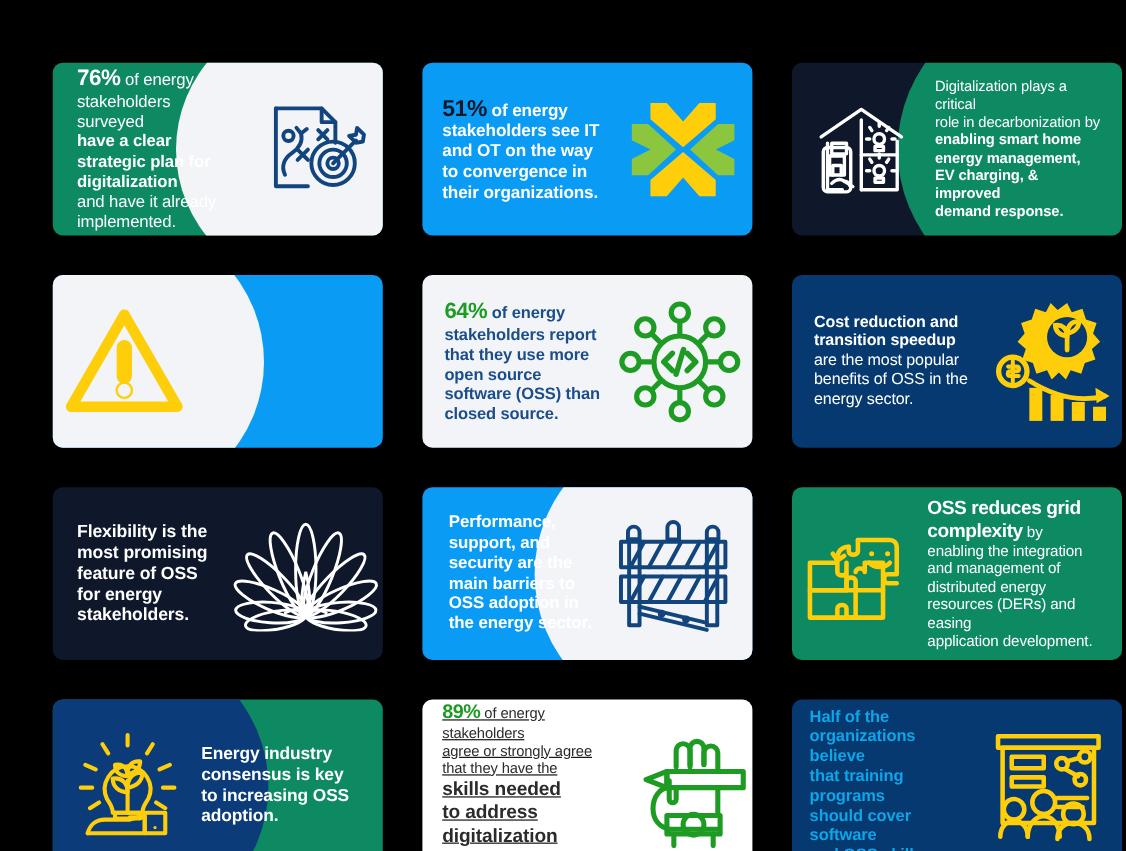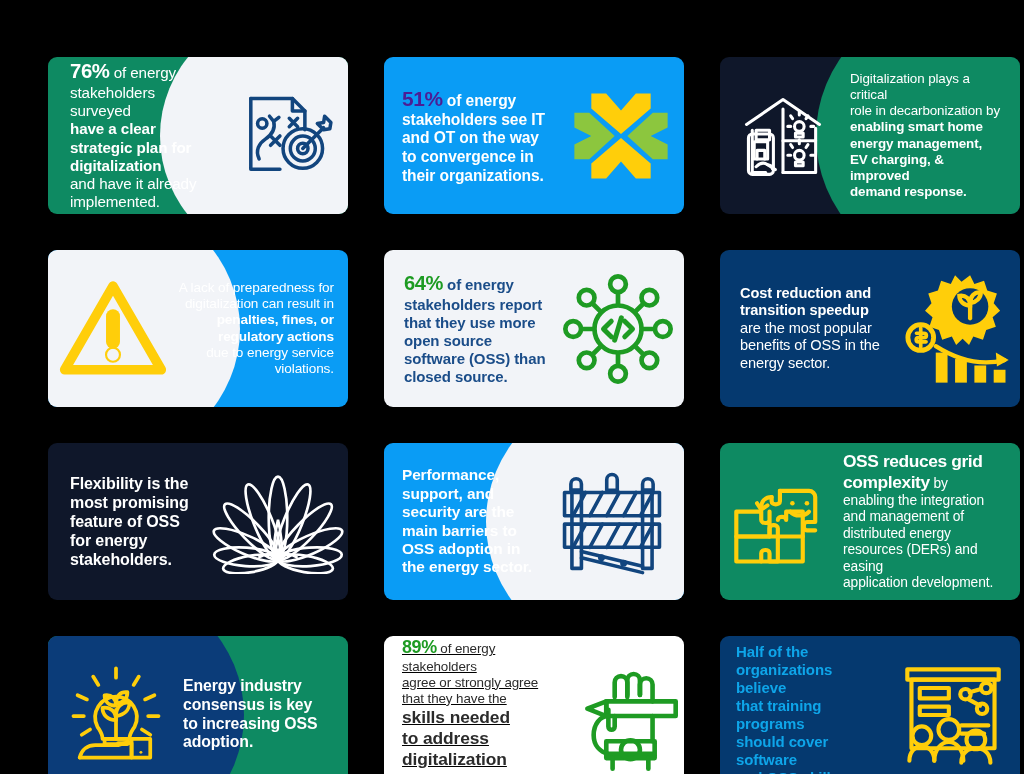--- a/index.html
+++ b/index.html
@@ -92,21 +92,21 @@
 
   
   #card-1 { background: #0E8A62; }
   #card-1 .blob { background: #F2F4F8; }
   #card-1 .txt { width: 56%; padding-left: 22px; color: #FFFFFF; font-size: 15.2px; }
   #card-1 .side { width: 44%; }
 
   
   #card-2 { background: #0A9CF5; }
   #card-2 .txt { width: 58%; padding-left: 18px; color: #FFFFFF; font-size: 15.6px; }
-  #card-2 .stat { color: #4c1d95; }
+  #card-2 .stat { color: #0f172a; }
   #card-2 .side { width: 42%; }
 
   
   #card-3 { background: #0f172a; }
   #card-3 .blob { background: #0E8A62; width: 272px; height: 272px; right: -68px; }
   #card-3 .side { width: 42%; }
   #card-3 .txt { width: 58%; padding-right: 14px; padding-left: 4px; color: #FFFFFF; font-size: 13.4px; }
 
   
   #card-4 { background: #0A9CF5; }
@@ -126,21 +126,21 @@
   #card-6 .side { width: 44%; }
 
   
   #card-7 { background: #0f172a; }
   #card-7 .txt { width: 53%; padding-left: 22px; color: #FFFFFF; font-size: 16.0px; }
   #card-7 .side { width: 47%; }
 
   
   #card-8 { background: #0A9CF5; }
   #card-8 .blob { background: #F2F4F8; width: 264px; height: 264px; right: -66px; }
-  #card-8 .txt { width: 52%; padding-left: 18px; color: #FFFFFF; font-size: 15.4px; }
+  #card-8 .txt { width: 52%; padding-left: 24px; color: #FFFFFF; font-size: 15.4px; }
   #card-8 .side { width: 48%; }
 
   
   #card-9 { background: #0E8A62; }
   #card-9 .side { width: 41%; }
   #card-9 .txt { width: 59%; padding-right: 14px; color: #FFFFFF; font-size: 13.8px; }
   #card-9 .stat { font-size: 1.26em; }
 
   
   #card-10 { background: #0E8A62; }
@@ -240,23 +240,20 @@
   <div class="card" id="card-4">
     <div class="blob blob-left"></div>
     <div class="side">
       <span class="icon-wrap">
         <svg width="118" height="108" viewBox="0 0 110 100" fill="none" stroke="#FFCE0A" stroke-width="9" stroke-linejoin="round" stroke-linecap="round">
           <path d="M55 10L100 88H10z"></path>
           <path d="M55 38v24" stroke-width="13"></path>
           <circle cx="55" cy="74" r="1" stroke-width="13"></circle>
         </svg>
       </span>
-    </div>
-    <div class="txt">
-      <div class="copy"><span class="lite">A lack of preparedness for</span><br><span class="lite">digitalization can result in</span><br><span class="bold">penalties, fines, or</span><br><span class="bold">regulatory actions</span><br><span class="lite">due to energy service</span><br><span class="lite">violations.</span></div>
     </div>
   </div>
 
   <div class="card" id="card-5">
     <div class="txt">
       <div class="copy"><span class="stat">64%</span><span class="bold"> of energy</span><br><span class="bold">stakeholders report</span><br><span class="bold">that they use more</span><br><span class="bold">open source</span><br><span class="bold">software (OSS) than</span><br><span class="bold">closed source.</span></div>
     </div>
     <div class="side">
       <span class="icon-wrap">
         <svg width="112" height="112" viewBox="0 0 100 100" fill="none" stroke="#1E9B23" stroke-width="4.2">

